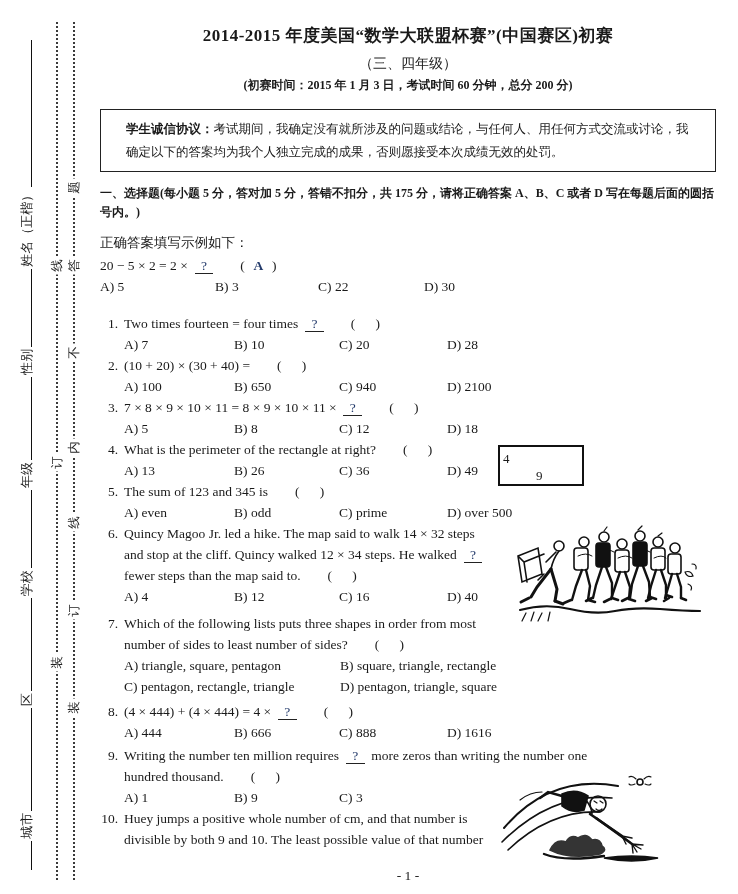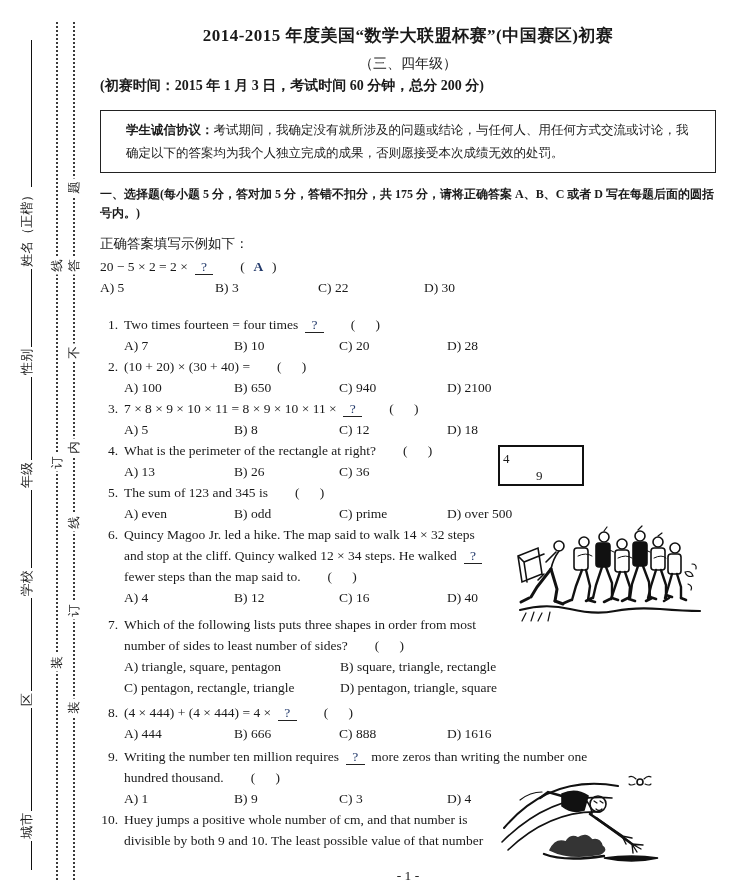--- a/index.html
+++ b/index.html
@@ -13,21 +13,21 @@
   .f-seg{border-bottom:1.5px solid #111;height:2px;margin-bottom:2px;display:inline-block;}
   .dotline{position:absolute;top:22px;height:858px;width:0;border-left:2px dotted #3a3a3a;}
   .dl1{left:56px;} .dl2{left:73px;}
   .dl-char{position:absolute;width:18px;height:15px;text-align:center;font-size:12.5px;line-height:15px;
            background:#fff;transform:rotate(-90deg);color:#222;}
   .dl1-c{left:48px;} .dl2-c{left:65px;}
   
   .main{position:absolute;left:100px;top:0;width:616px;}
   .title{margin-top:24px;font-size:17px;font-weight:bold;text-align:center;letter-spacing:.5px;}
   .subtitle{margin-top:8px;font-size:14px;text-align:center;}
-  .info{margin-top:4px;font-size:14px;font-weight:bold;text-align:left;}
+  .info{margin-top:4px;font-size:12px;font-weight:bold;text-align:center;}
   .pledge{margin-top:15px;border:1px solid #222;padding:8px 25px;font-size:12.5px;line-height:1.8;}
   .pledge b{font-weight:bold;}
   .sec-head{margin-top:12px;font-size:12px;font-weight:bold;line-height:1.58;}
   .ex-intro{margin-top:10px;font-size:13.5px;line-height:21px;}
   .ex-expr{margin-top:2px;font-size:13.5px;line-height:21px;}
   .ex-opts{display:grid;grid-template-columns:115px 103px 106px auto;font-size:13.5px;line-height:21px;}
   .questions{margin-top:16px;}
   .q{display:grid;grid-template-columns:24px 1fr;font-size:13.5px;line-height:21px;}
   .qnum{text-align:right;padding-right:6px;}
   .qline{line-height:21px;}
@@ -140,20 +140,21 @@
       </div>
 
       <div class="q">
         <span class="qnum">4.</span>
         <div>
           <div class="qline">What is the perimeter of the rectangle at right?  (&nbsp;&nbsp;&nbsp;&nbsp;&nbsp;&nbsp;)</div>
           <div class="opts">
             <span>A) 13</span>
             <span>B) 26</span>
             <span>C) 36</span>
+            <span>D) 49</span>
           </div>
         </div>
       </div>
 
       <div class="q">
         <span class="qnum">5.</span>
         <div>
           <div class="qline">The sum of 123 and 345 is  (&nbsp;&nbsp;&nbsp;&nbsp;&nbsp;&nbsp;)</div>
           <div class="opts">
             <span>A) even</span>
@@ -208,21 +209,20 @@
 
       <div class="q mt2">
         <span class="qnum">9.</span>
         <div>
           <div class="qline">Writing the number ten million requires <span class="blank">&nbsp;?&nbsp;</span> more zeros than writing the number one</div>
           <div class="qline">hundred thousand.  (&nbsp;&nbsp;&nbsp;&nbsp;&nbsp;&nbsp;)</div>
           <div class="opts">
             <span>A) 1</span>
             <span>B) 9</span>
             <span>C) 3</span>
-            <span>D) 4</span>
           </div>
         </div>
       </div>
 
       <div class="q">
         <span class="qnum">10.</span>
         <div>
           <div class="qline w430">Huey jumps a positive whole number of cm, and that number is</div>
           <div class="qline w430">divisible by both 9 and 10. The least possible value of that number</div>
         </div>

